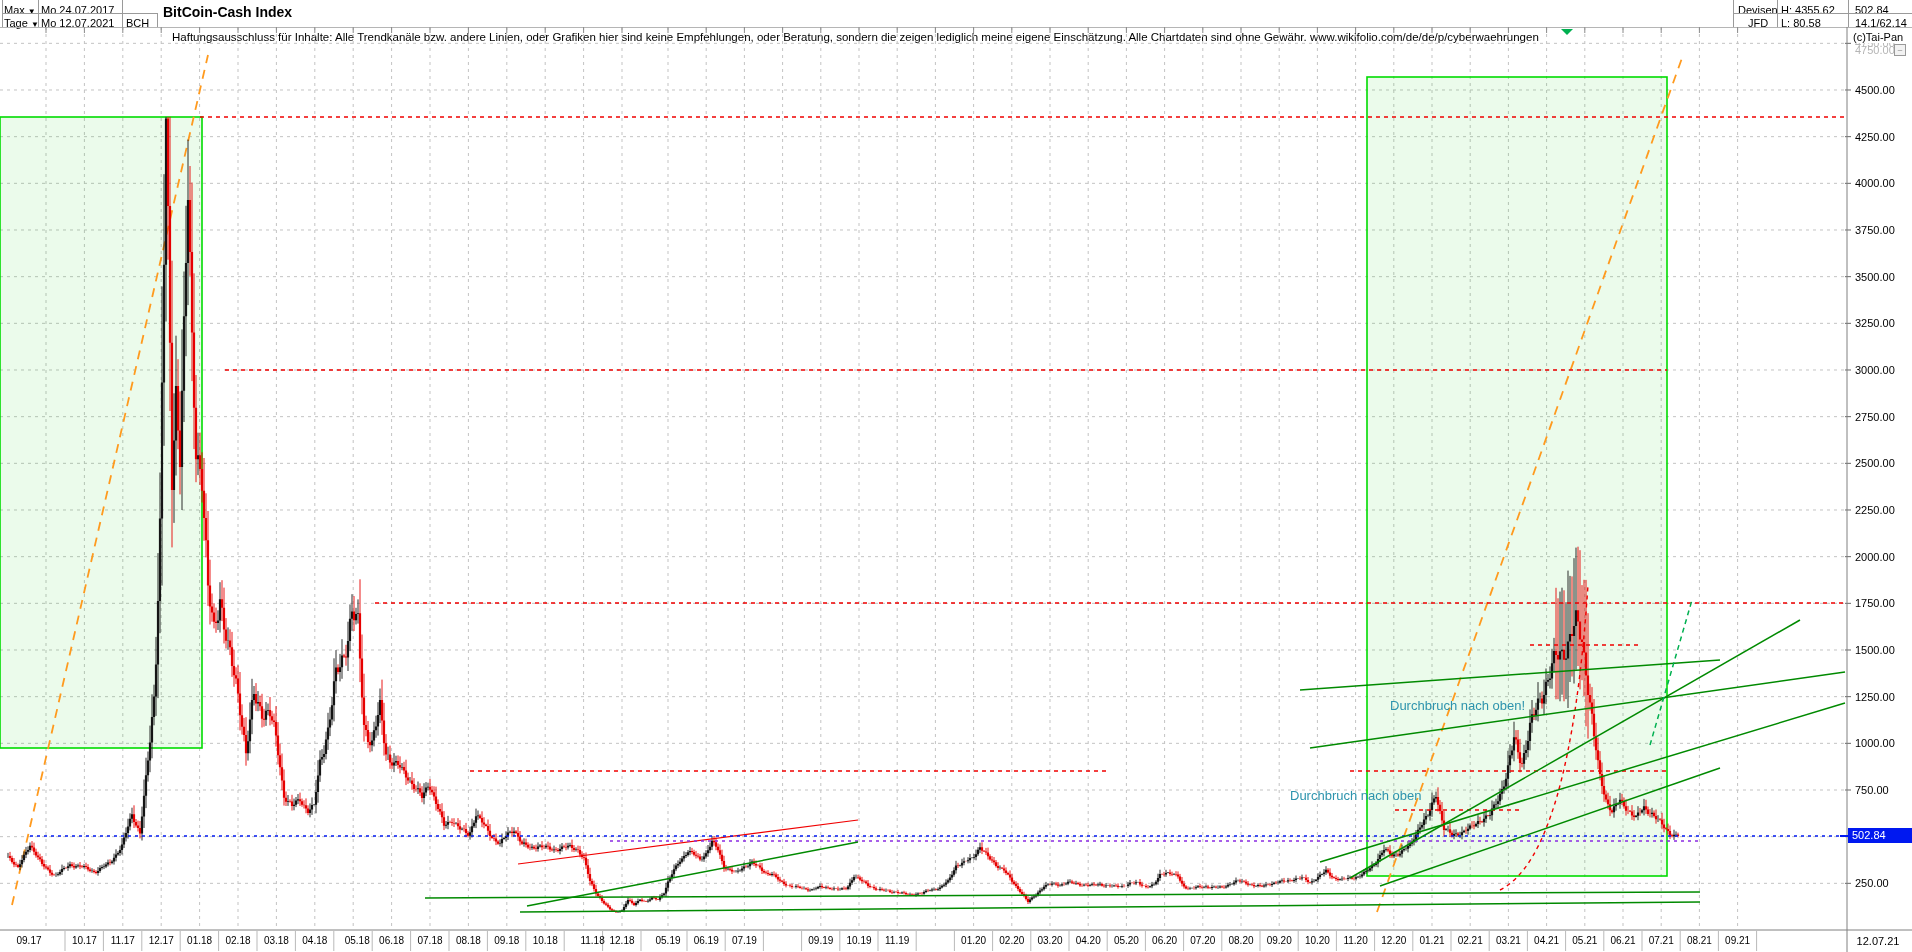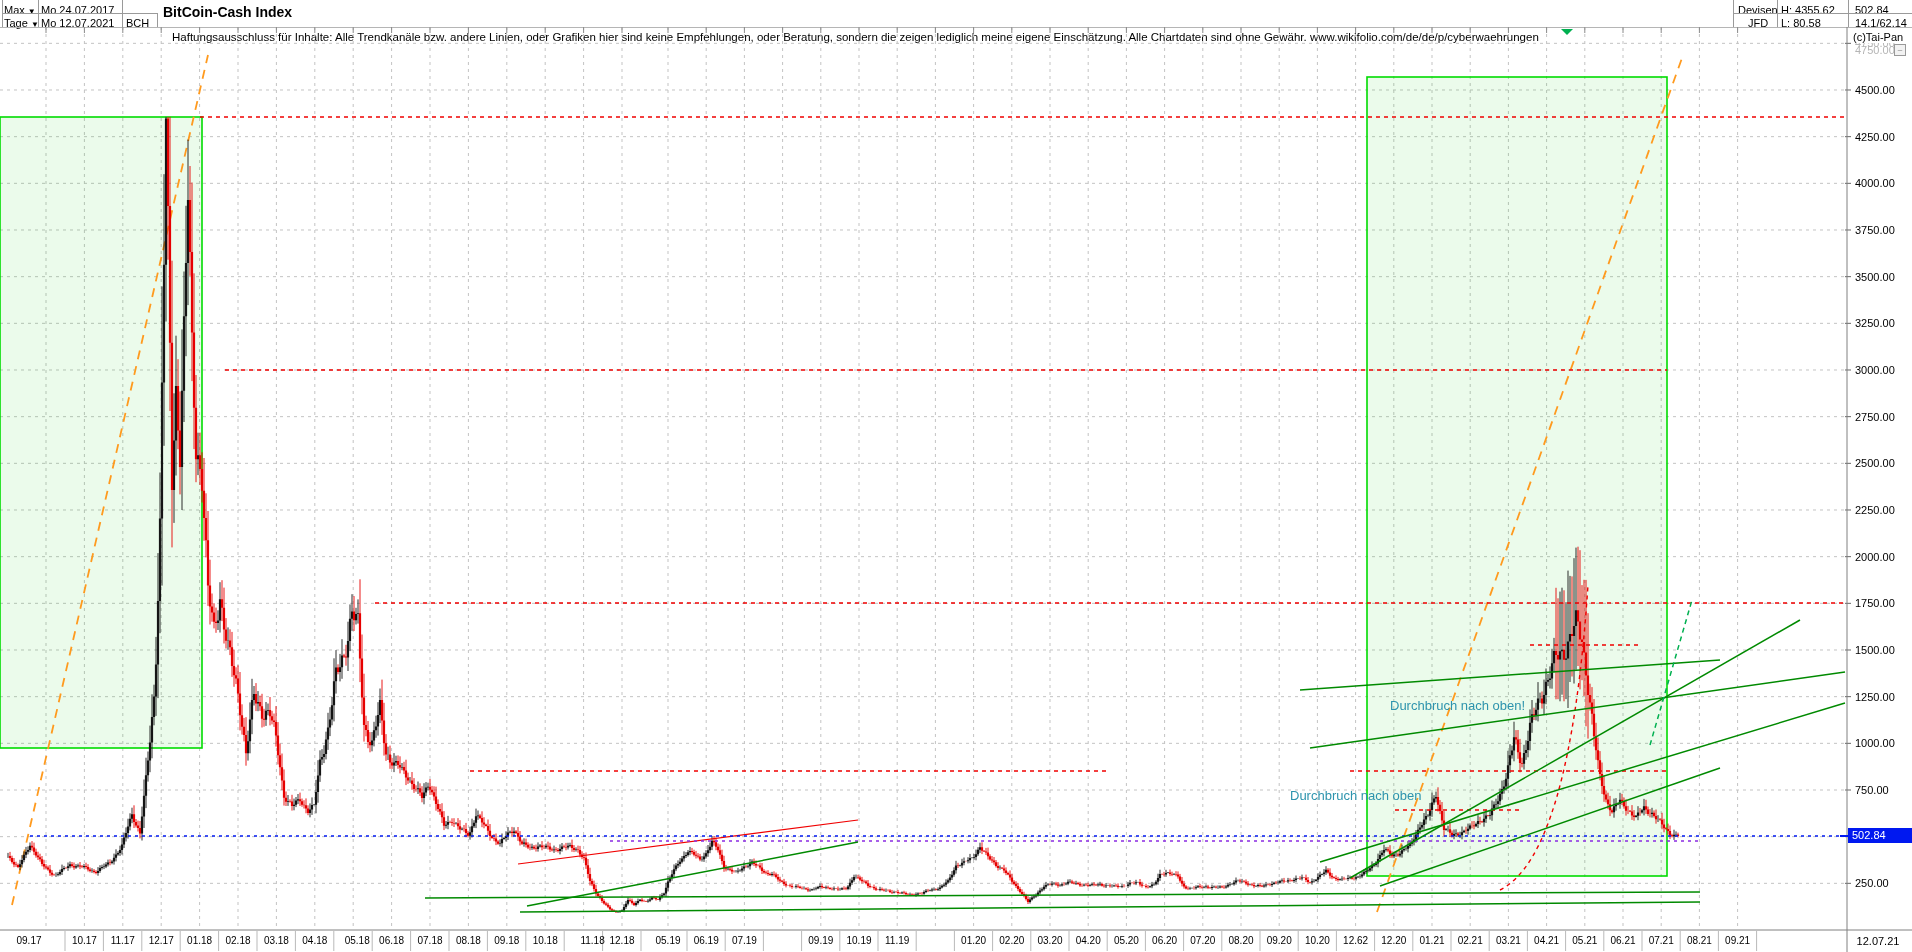--- a/index.html
+++ b/index.html
@@ -319,21 +319,21 @@
       <div class="xlab" style="left: 973.6px; top: 936px;">01.20</div>
       <div class="xlab" style="left: 1011.8px; top: 936px;">02.20</div>
       <div class="xlab" style="left: 1050px; top: 936px;">03.20</div>
       <div class="xlab" style="left: 1088.2px; top: 936px;">04.20</div>
       <div class="xlab" style="left: 1126.4px; top: 936px;">05.20</div>
       <div class="xlab" style="left: 1164.6px; top: 936px;">06.20</div>
       <div class="xlab" style="left: 1202.8px; top: 936px;">07.20</div>
       <div class="xlab" style="left: 1241px; top: 936px;">08.20</div>
       <div class="xlab" style="left: 1279.2px; top: 936px;">09.20</div>
       <div class="xlab" style="left: 1317.4px; top: 936px;">10.20</div>
-      <div class="xlab" style="left: 1355.6px; top: 936px;">12.62</div>
+      <div class="xlab" style="left: 1355.6px; top: 936px;">11.20</div>
       <div class="xlab" style="left: 1393.8px; top: 936px;">12.20</div>
       <div class="xlab" style="left: 1432px; top: 936px;">01.21</div>
       <div class="xlab" style="left: 1470.2px; top: 936px;">02.21</div>
       <div class="xlab" style="left: 1508.4px; top: 936px;">03.21</div>
       <div class="xlab" style="left: 1546.6px; top: 936px;">04.21</div>
       <div class="xlab" style="left: 1584.8px; top: 936px;">05.21</div>
       <div class="xlab" style="left: 1623px; top: 936px;">06.21</div>
       <div class="xlab" style="left: 1661.2px; top: 936px;">07.21</div>
       <div class="xlab" style="left: 1699.4px; top: 936px;">08.21</div>
       <div class="xlab" style="left: 1737.6px; top: 936px;">09.21</div>

